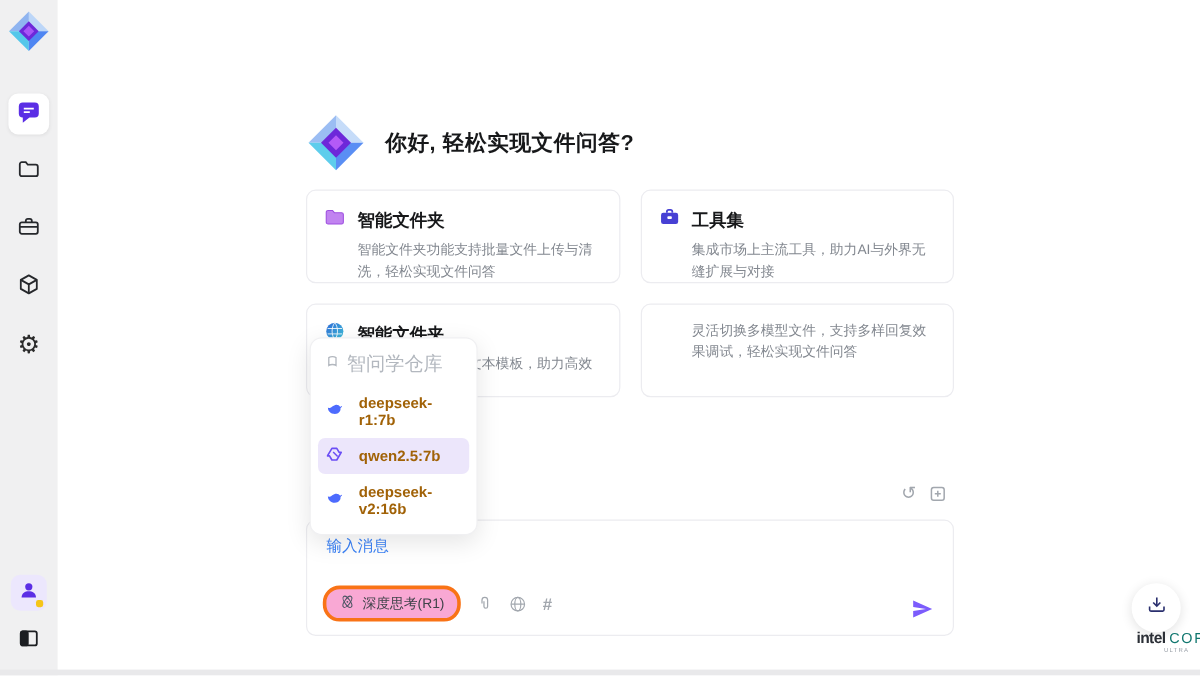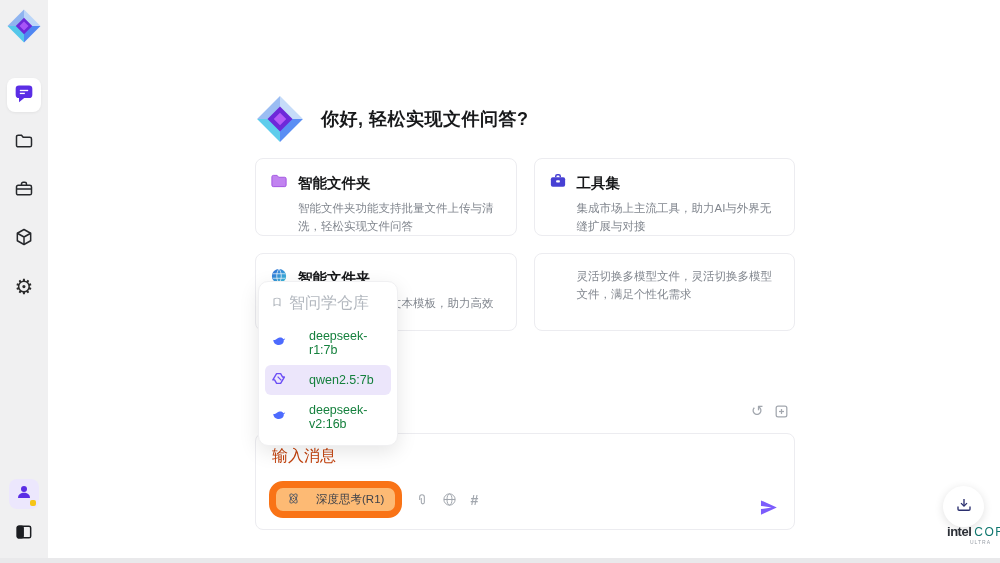--- a/index.html
+++ b/index.html
@@ -26,34 +26,34 @@
 
   .cards { position:absolute; left:207px; top:158px; width:540px; display:grid; grid-template-columns:1fr 1fr; gap:17px; }
   .card { background:#fff; border:1px solid #ececf0; border-radius:8px; padding:13px 14px; height:78px; cursor:pointer; }
   .card-head { display:flex; align-items:center; gap:10px; margin-bottom:5px; }
   .card-title { font-size:14.5px; font-weight:bold; color:#17181a; }
   .card-desc { font-size:11.5px; color:#82878f; line-height:1.6; padding-left:28px; }
 
   
   .dropdown { position:absolute; left:210px; top:281px; width:140px; background:#fff; border:1px solid #f0f0f2; border-radius:10px; box-shadow:0 6px 20px rgba(0,0,0,.10); padding:6px 6px 8px 6px; z-index:10; }
   .dd-header { display:flex; align-items:center; gap:6px; padding:5px 6px 7px 6px; font-size:16px; color:#b3b8bf; }
-  .dd-item { display:flex; align-items:center; gap:22px; padding:6px 7px; border-radius:6px; font-size:12.5px; color:#15803d; cursor:pointer; margin-top:2px; }
+  .dd-item { display:flex; align-items:center; gap:12px; padding:6px 7px; border-radius:6px; font-size:12.5px; color:#a16207; cursor:pointer; margin-top:2px;font-weight:bold; }
   .dd-item.selected { background:#ece6fb; }
 
   
   .selector { position:absolute; left:210px; top:400px; height:26px; background:#f2f3f5; border-radius:6px; display:flex; align-items:center; gap:7px; padding:0 10px; cursor:pointer; }
   .selector-label { font-size:12.5px; color:#3a3d42; }
   .row-icons { position:absolute; top:404px; left:703px; display:flex; gap:10px; align-items:center; }
   .hist-glyph { font-size:15px; color:#a2a7ae; line-height:1; font-family:"DejaVu Sans",sans-serif; cursor:pointer; }
 
   
   .composer { position:absolute; left:207px; top:433px; width:540px; height:97px; background:#fff; border:1px solid #ececf0; border-radius:8px; }
-  .composer-ph { position:absolute; left:16px; top:12px; font-size:16px; color:#c2410c; }
+  .composer-ph { position:absolute; left:16px; top:12px; font-size:13px; color:#3b82f6; }
   .composer-row { position:absolute; left:13px; bottom:11px; display:flex; align-items:center; gap:13px; }
-  .deep-pill { display:flex; align-items:center; gap:16px; border:7px solid #f97316; border-radius:14px; padding:4px 11px; font-size:11.5px; color:#40434a; cursor:pointer; background:#fdba74; }
+  .deep-pill { display:flex; align-items:center; gap:6px; border:3px solid #f97316; border-radius:14px; padding:4px 11px; font-size:11.5px; color:#40434a; cursor:pointer; background:#f9a8d4; }
   .mini-ic { color:#a2a7ae; display:flex; align-items:center; cursor:pointer; }
   .hash-glyph { font-size:14px; color:#a2a7ae; font-weight:bold; cursor:pointer; }
   .send-btn { position:absolute; right:16px; bottom:12px; cursor:pointer; display:flex; }
 
   
   .fab { position:absolute; left:943px; top:486px; width:41px; height:41px; border-radius:50%; background:#fff; box-shadow:0 2px 10px rgba(0,0,0,.12); display:flex; align-items:center; justify-content:center; cursor:pointer; z-index:6; }
   .intel { position:absolute; left:931px; top:524px; width:64px; text-align:center; z-index:6; }
   .intel-line { display:flex; align-items:baseline; justify-content:center; gap:3px;padding-left:36px; }
   .intel-word { font-size:13px; font-weight:bold; color:#2b2f36; letter-spacing:-.5px; }
   .core-word { font-size:12px; font-weight:400; color:#0f766e; letter-spacing:1.5px; text-transform:uppercase; }
@@ -191,21 +191,21 @@
             <circle cx="12" cy="12" r="9.5" fill="url(#mk)"></circle>
             <path d="M4 9 h16 M4 15 h16 M12 2.5 c-4 5-4 14 0 19 M12 2.5 c4 5 4 14 0 19" fill="none" stroke="#fff" stroke-width="1.1" opacity=".85"></path>
           </svg>
         </span>
         <span class="card-title">智能文件夹</span>
       </div>
       <div class="card-desc">应用市场提供丰富文本模板，助力高效生成多样内容</div>
     </div>
 
     <div class="card">
-      <div class="card-desc">灵活切换多模型文件，灵活切换多模型文件，满足个性化需求</div>
+      <div class="card-desc">灵活切换多模型文件，支持多样回复效果调试，轻松实现文件问答</div>
     </div>
   </div>
 
   <div class="dropdown">
     <div class="dd-header">
       <span>
         <svg viewBox="0 0 24 24" width="12" height="12" fill="none" stroke="#b3b8bf" stroke-width="2.2">
           <path d="M6 4 c3-2 9-2 12 0 v13 c-3-2-9-2-12 0 Z"></path>
         </svg>
       </span>

